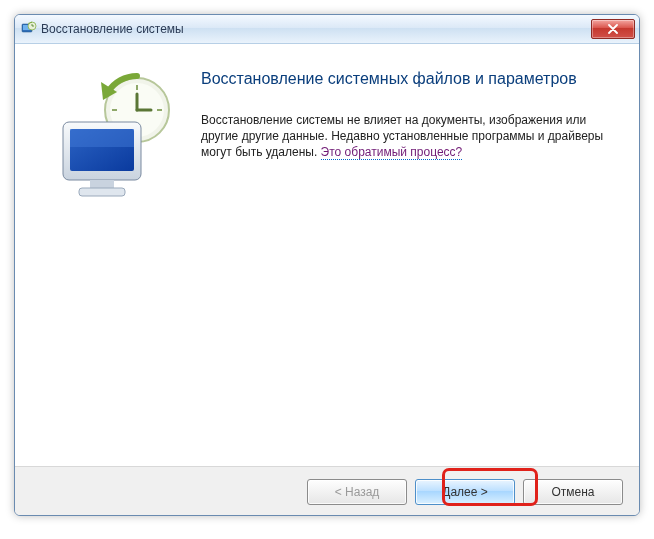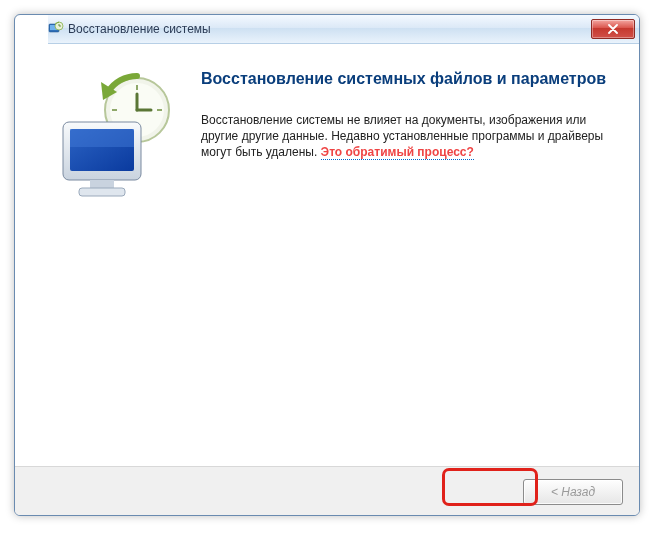--- a/index.html
+++ b/index.html
@@ -29,23 +29,22 @@
     background: #fff;
     box-shadow: 0 0 8px rgba(0,0,0,0.25);
     overflow: hidden;
   }
   .titlebar {
     height: 28px;
     background: linear-gradient(to bottom, #f4f9ff 0%, #dce9f7 45%, #cde0f2 46%, #eaf3fc 100%);
     border-bottom: 1px solid #b7cfe6;
     display: flex;
     align-items: center;
-    padding: 0 4px 0 0;
+    padding: 0 4px 0 6px;
     position: relative;
-    margin-left: 33px;
   }
   .title-icon {
     width: 16px;
     height: 16px;
     margin-right: 4px;
     display: inline-flex;
     align-items: center;
     justify-content: center;
   }
   .title-text {
@@ -86,45 +85,43 @@
   }
   .right {
     flex: 1;
     padding: 26px 30px 0 0;
     box-sizing: border-box;
   }
   .heading {
     font-size: 16px;
     color: #0a3e7c;
     margin: 0 0 24px 0;
-    font-weight: bold;
+    font-weight: normal;
   }
   .para {
     font-size: 12px;
     color: #222;
     line-height: 1.35;
     margin: 0 0 18px 0;
   }
   .link {
-    color: #ef4444;
+    color: #701a75;
     cursor: pointer;
     border-bottom: 1px dotted #0066cc;
-    font-weight: bold;
   }
 
   .footer {
     height: 50px;
     border-top: 1px solid #d8d8d8;
     background: #f0f0f0;
     display: flex;
     align-items: center;
     justify-content: flex-end;
     padding: 0 16px;
     gap: 8px;
-    font-style: italic;
   }
   .btn {
     min-width: 78px;
     height: 24px;
     border: 1px solid #8b8b8b;
     border-radius: 3px;
     background: linear-gradient(to bottom, #fefefe, #e6e6e6);
     font-size: 12px;
     color: #333;
     padding: 0 10px;
@@ -220,18 +217,20 @@
       <div class="right">
         <h1 class="heading">Восстановление системных файлов и параметров</h1>
         <p class="para">
           <span>Восстановление системы не влияет на документы, изображения или другие другие данные. Недавно установленные программы и драйверы могут быть удалены. </span><span class="link">Это обратимый процесс?</span>
         </p>
       </div>
     </div>
 
     <div class="footer">
       <div class="btn disabled">&lt; Назад</div>
+      <div class="btn default">Далее &gt;</div>
+      <div class="btn">Отмена</div>
     </div>
 
   </div>
 
   <div class="highlight next"></div>
 </div>
 
 </body></html>

